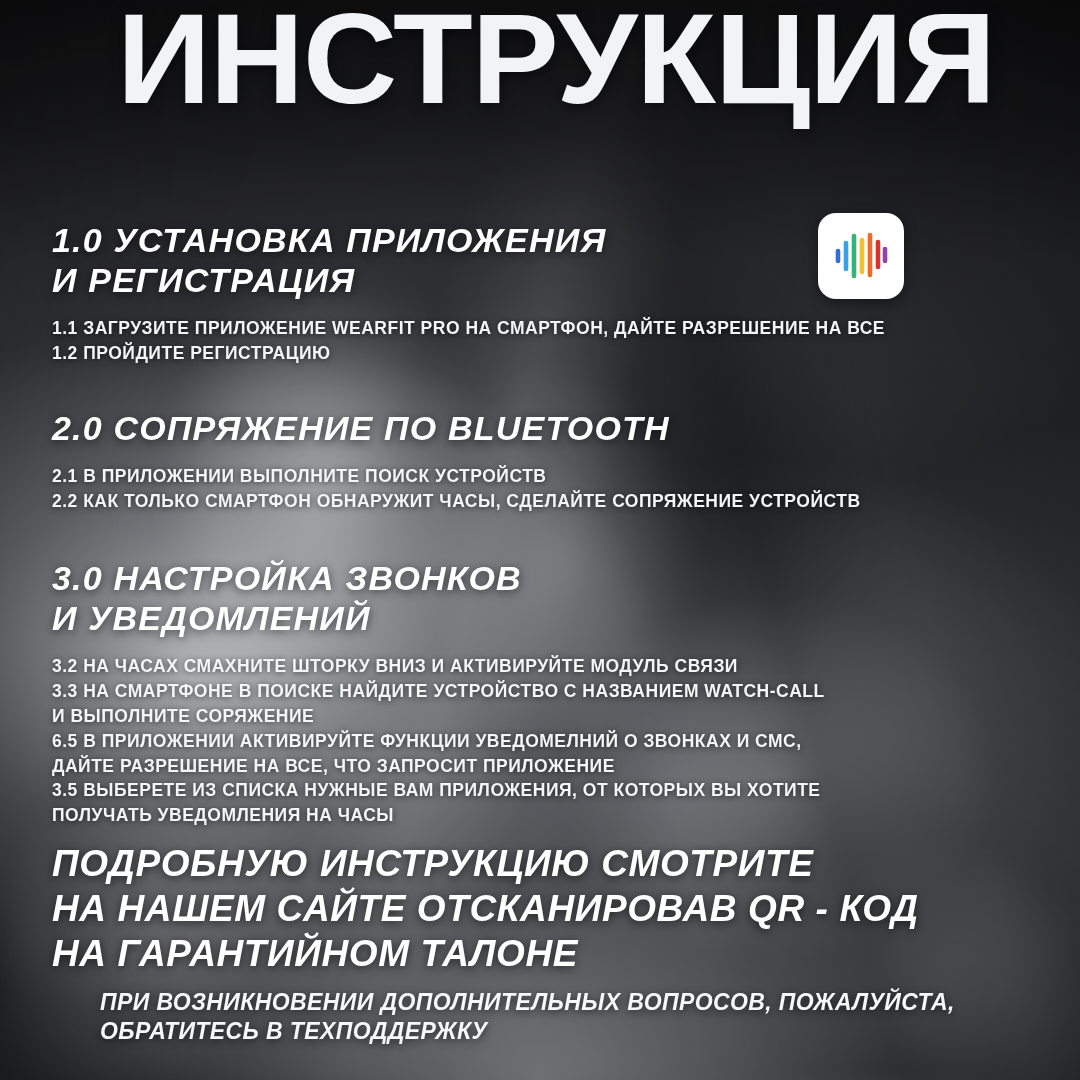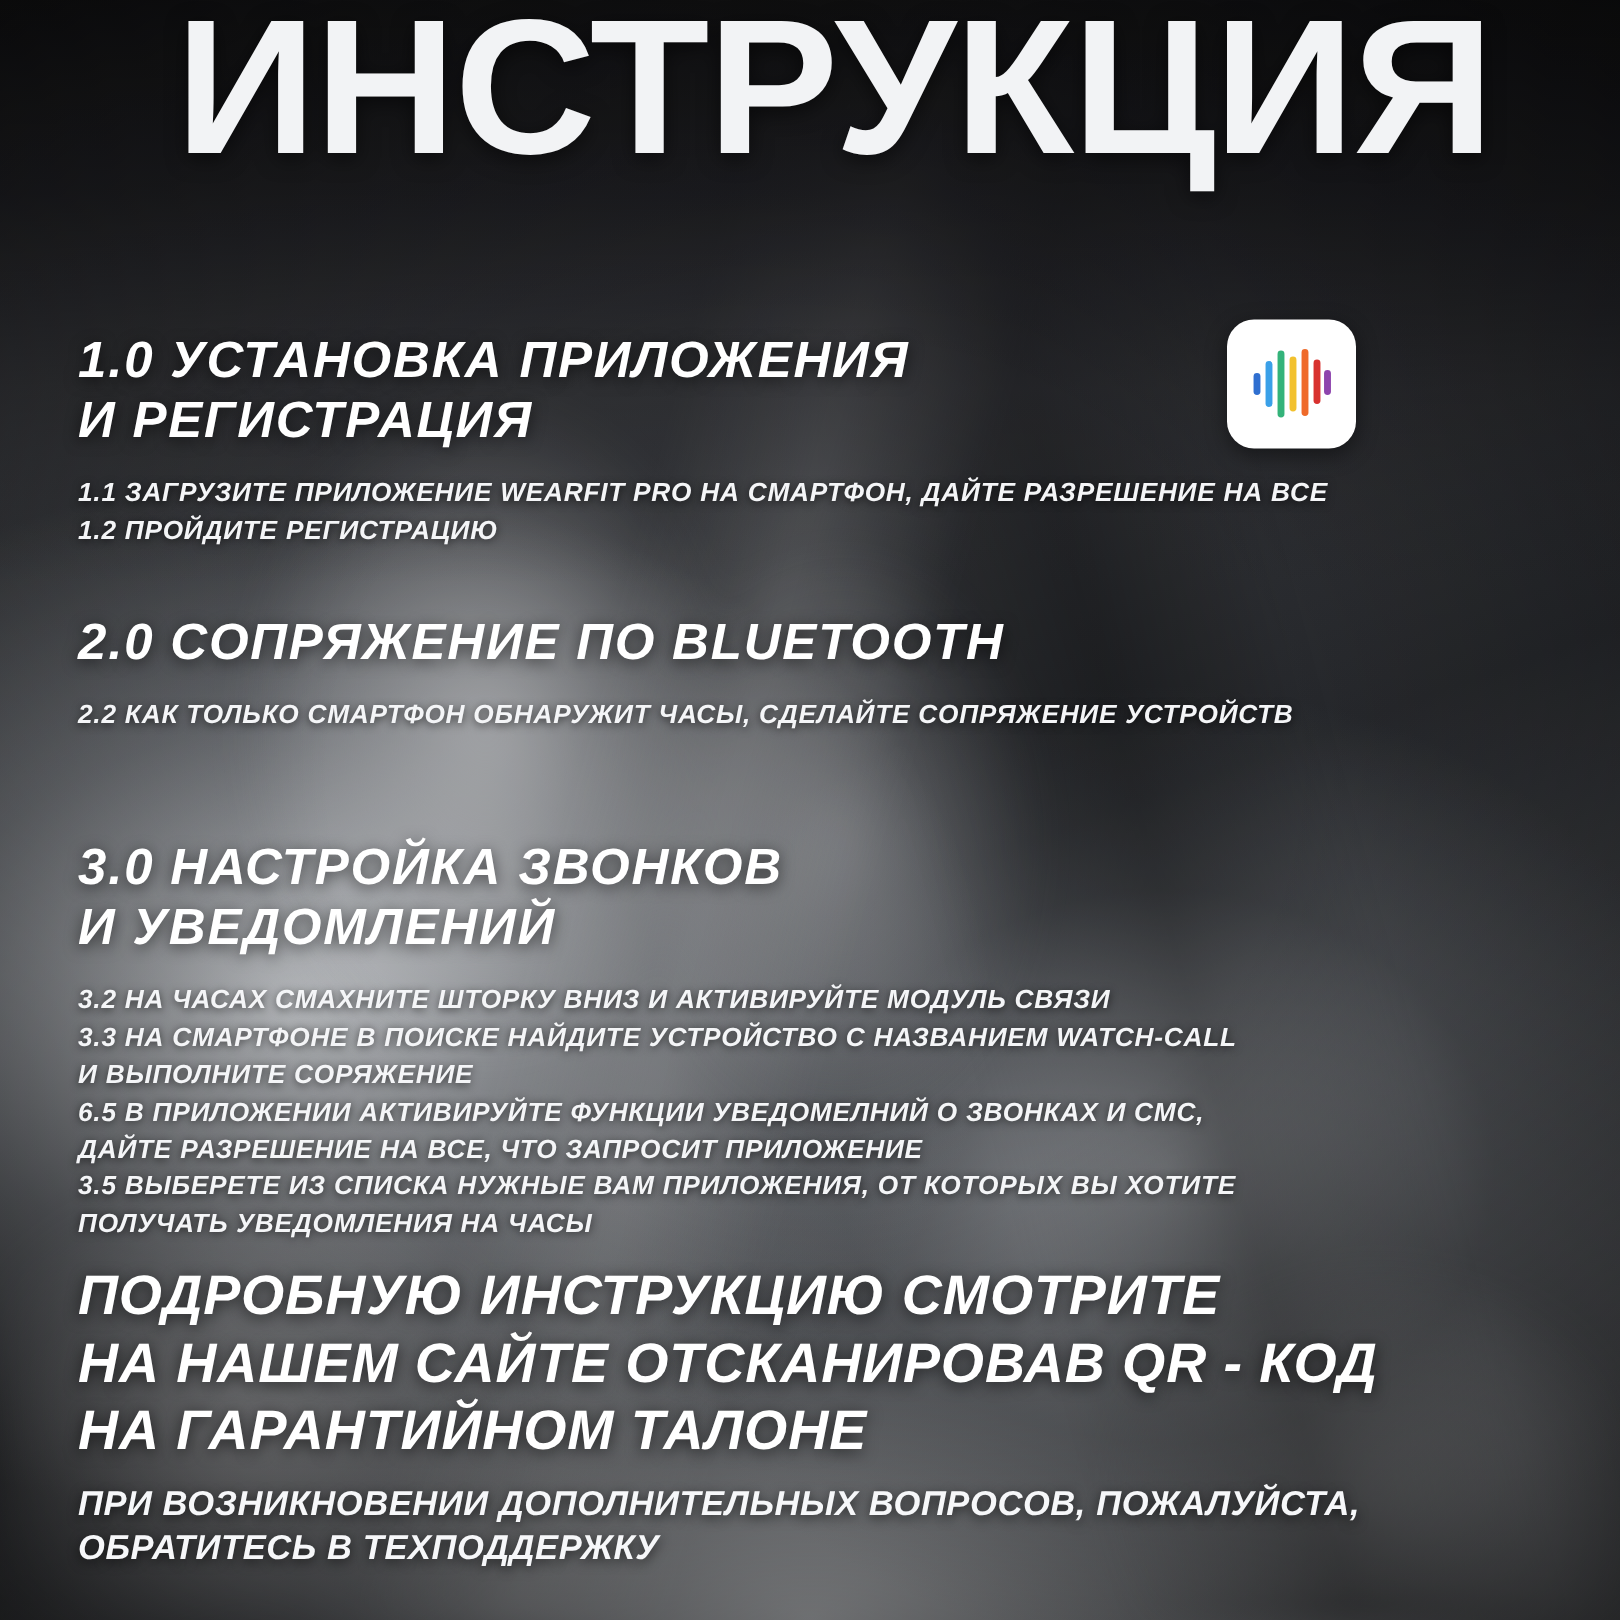--- a/index.html
+++ b/index.html
@@ -98,21 +98,20 @@
     line-height: 1.18;
     text-shadow: 0 2px 10px rgba(0,0,0,0.6);
   }
 
   .steps {
     margin-top: 16px;
   }
   .step {
     font-size: 17.5px;
     font-weight: 700;
-    font-style: italic;
     letter-spacing: 0.5px;
     color: #f4f5f7;
     line-height: 1.42;
     text-shadow: 0 1px 6px rgba(0,0,0,0.65);
   }
 
   .app-icon {
     position: absolute;
     top: 213px;
     left: 818px;
@@ -188,20 +187,21 @@
           <line x1="38" y1="4" x2="38" y2="44" stroke="#ef6a2a"></line>
           <line x1="46" y1="11" x2="46" y2="36" stroke="#d8322f"></line>
           <line x1="53" y1="18" x2="53" y2="30" stroke="#8e44ad"></line>
         </g>
       </svg>
     </div>
 
     <div class="section" style="top:408px;">
       <div class="section-title">2.0 СОПРЯЖЕНИЕ ПО BLUETOOTH</div>
       <div class="steps">
+        <div class="step">2.1 В ПРИЛОЖЕНИИ ВЫПОЛНИТЕ ПОИСК УСТРОЙСТВ</div>
         <div class="step">2.2 КАК ТОЛЬКО СМАРТФОН ОБНАРУЖИТ ЧАСЫ, СДЕЛАЙТЕ СОПРЯЖЕНИЕ УСТРОЙСТВ</div>
       </div>
     </div>
 
     <div class="section" style="top:558px;">
       <div class="section-title" style="white-space: pre-line;">3.0 НАСТРОЙКА ЗВОНКОВ
 И УВЕДОМЛЕНИЙ</div>
       <div class="steps">
         <div class="step">3.2 НА ЧАСАХ СМАХНИТЕ ШТОРКУ ВНИЗ И АКТИВИРУЙТЕ МОДУЛЬ СВЯЗИ</div>
         <div class="step" style="white-space: pre-line;">3.3 НА СМАРТФОНЕ В ПОИСКЕ НАЙДИТЕ УСТРОЙСТВО С НАЗВАНИЕМ WATCH-CALL
@@ -210,18 +210,18 @@
 ДАЙТЕ РАЗРЕШЕНИЕ НА ВСЕ, ЧТО ЗАПРОСИТ ПРИЛОЖЕНИЕ</div>
         <div class="step" style="white-space: pre-line;">3.5 ВЫБЕРЕТЕ ИЗ СПИСКА НУЖНЫЕ ВАМ ПРИЛОЖЕНИЯ, ОТ КОТОРЫХ ВЫ ХОТИТЕ
 ПОЛУЧАТЬ УВЕДОМЛЕНИЯ НА ЧАСЫ</div>
       </div>
     </div>
 
     <div class="outro">
       <div class="outro-title" style="white-space: pre-line;">ПОДРОБНУЮ ИНСТРУКЦИЮ СМОТРИТЕ
 НА НАШЕМ САЙТЕ ОТСКАНИРОВАВ QR - КОД
 НА ГАРАНТИЙНОМ ТАЛОНЕ</div>
-      <div class="outro-sub" style="white-space: pre-line;">ПРИ ВОЗНИКНОВЕНИИ ДОПОЛНИТЕЛЬНЫХ ВОПРОСОВ, ПОЖАЛУЙСТА,
+      <div class="outro-sub" style="white-space: pre-line; margin-left: 48px;">ПРИ ВОЗНИКНОВЕНИИ ДОПОЛНИТЕЛЬНЫХ ВОПРОСОВ, ПОЖАЛУЙСТА,
 ОБРАТИТЕСЬ В ТЕХПОДДЕРЖКУ</div>
     </div>
 
   </div>
 </div>
 
 </body></html>

